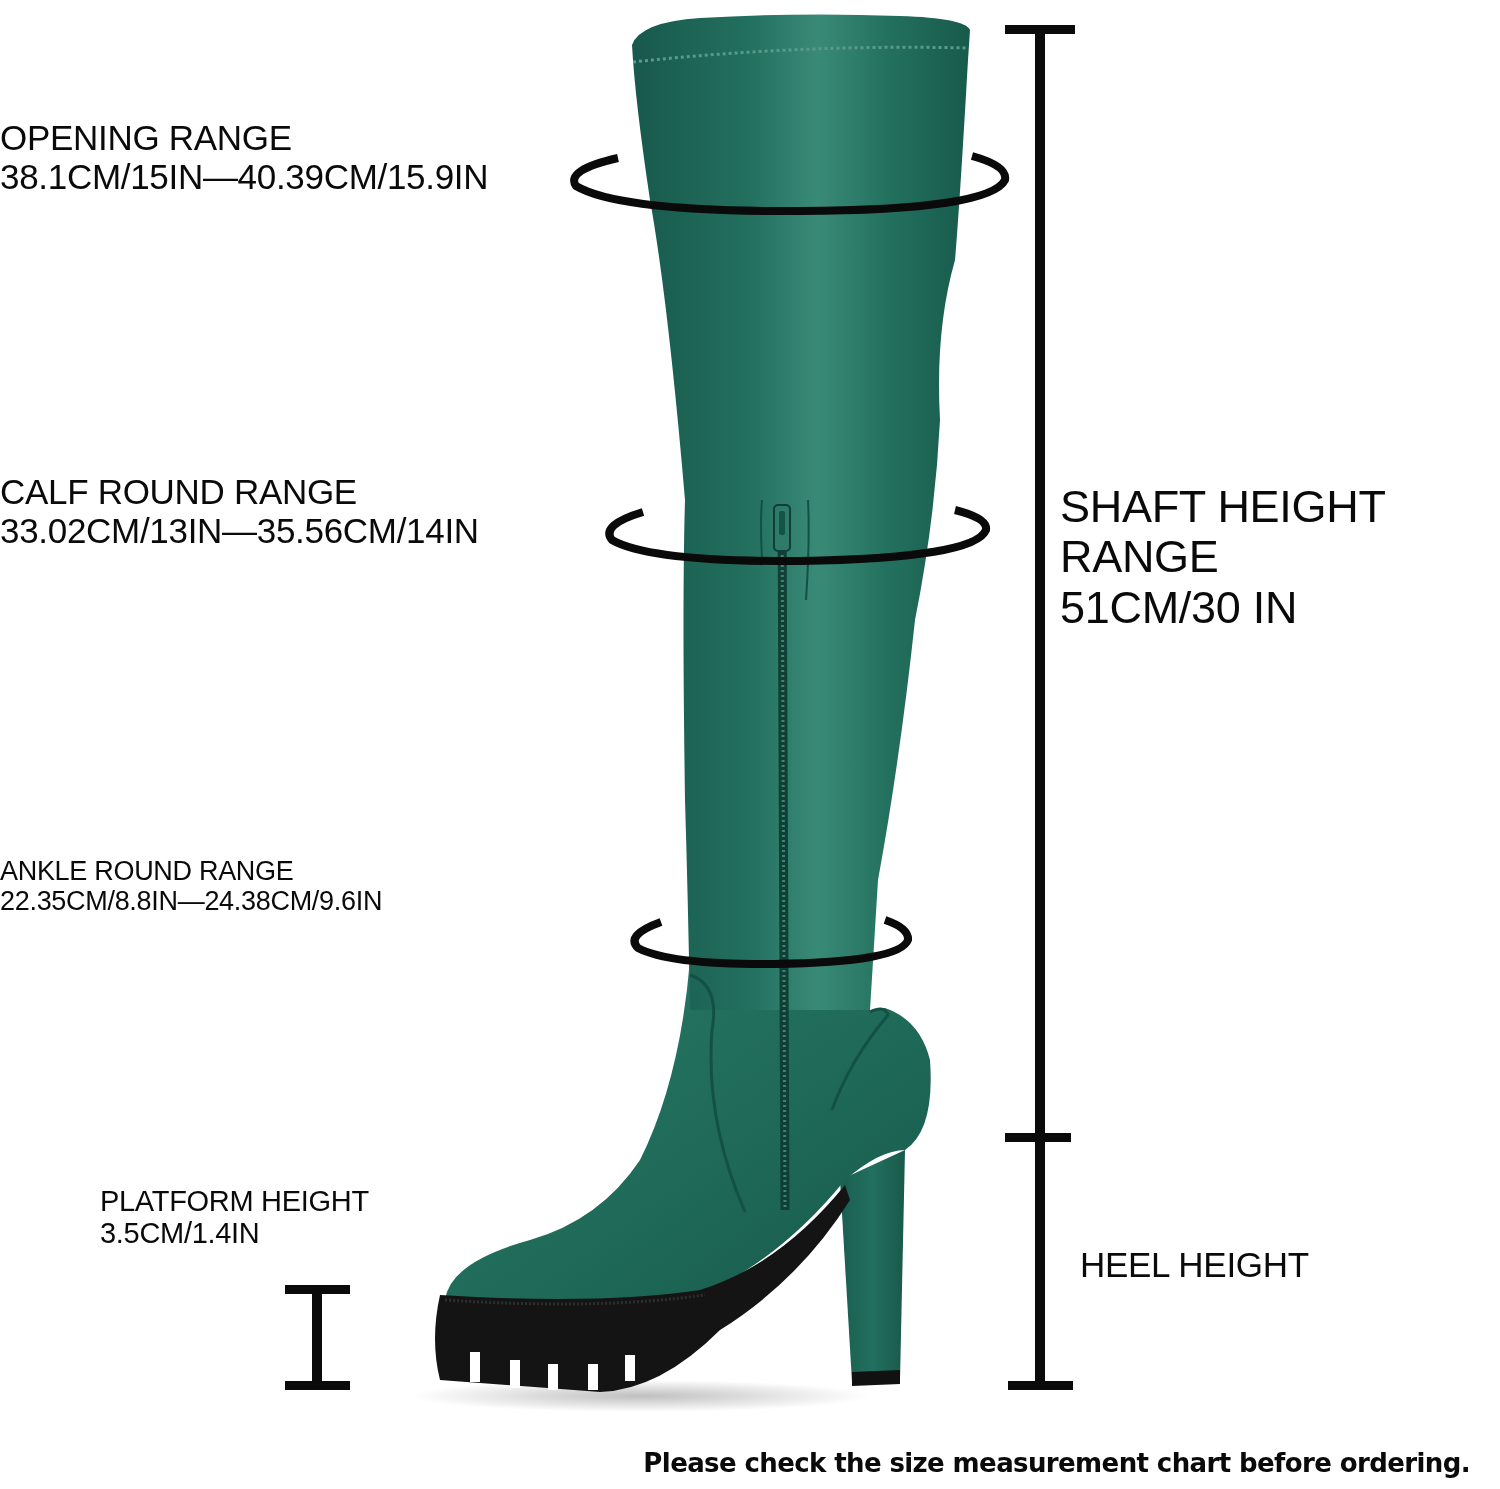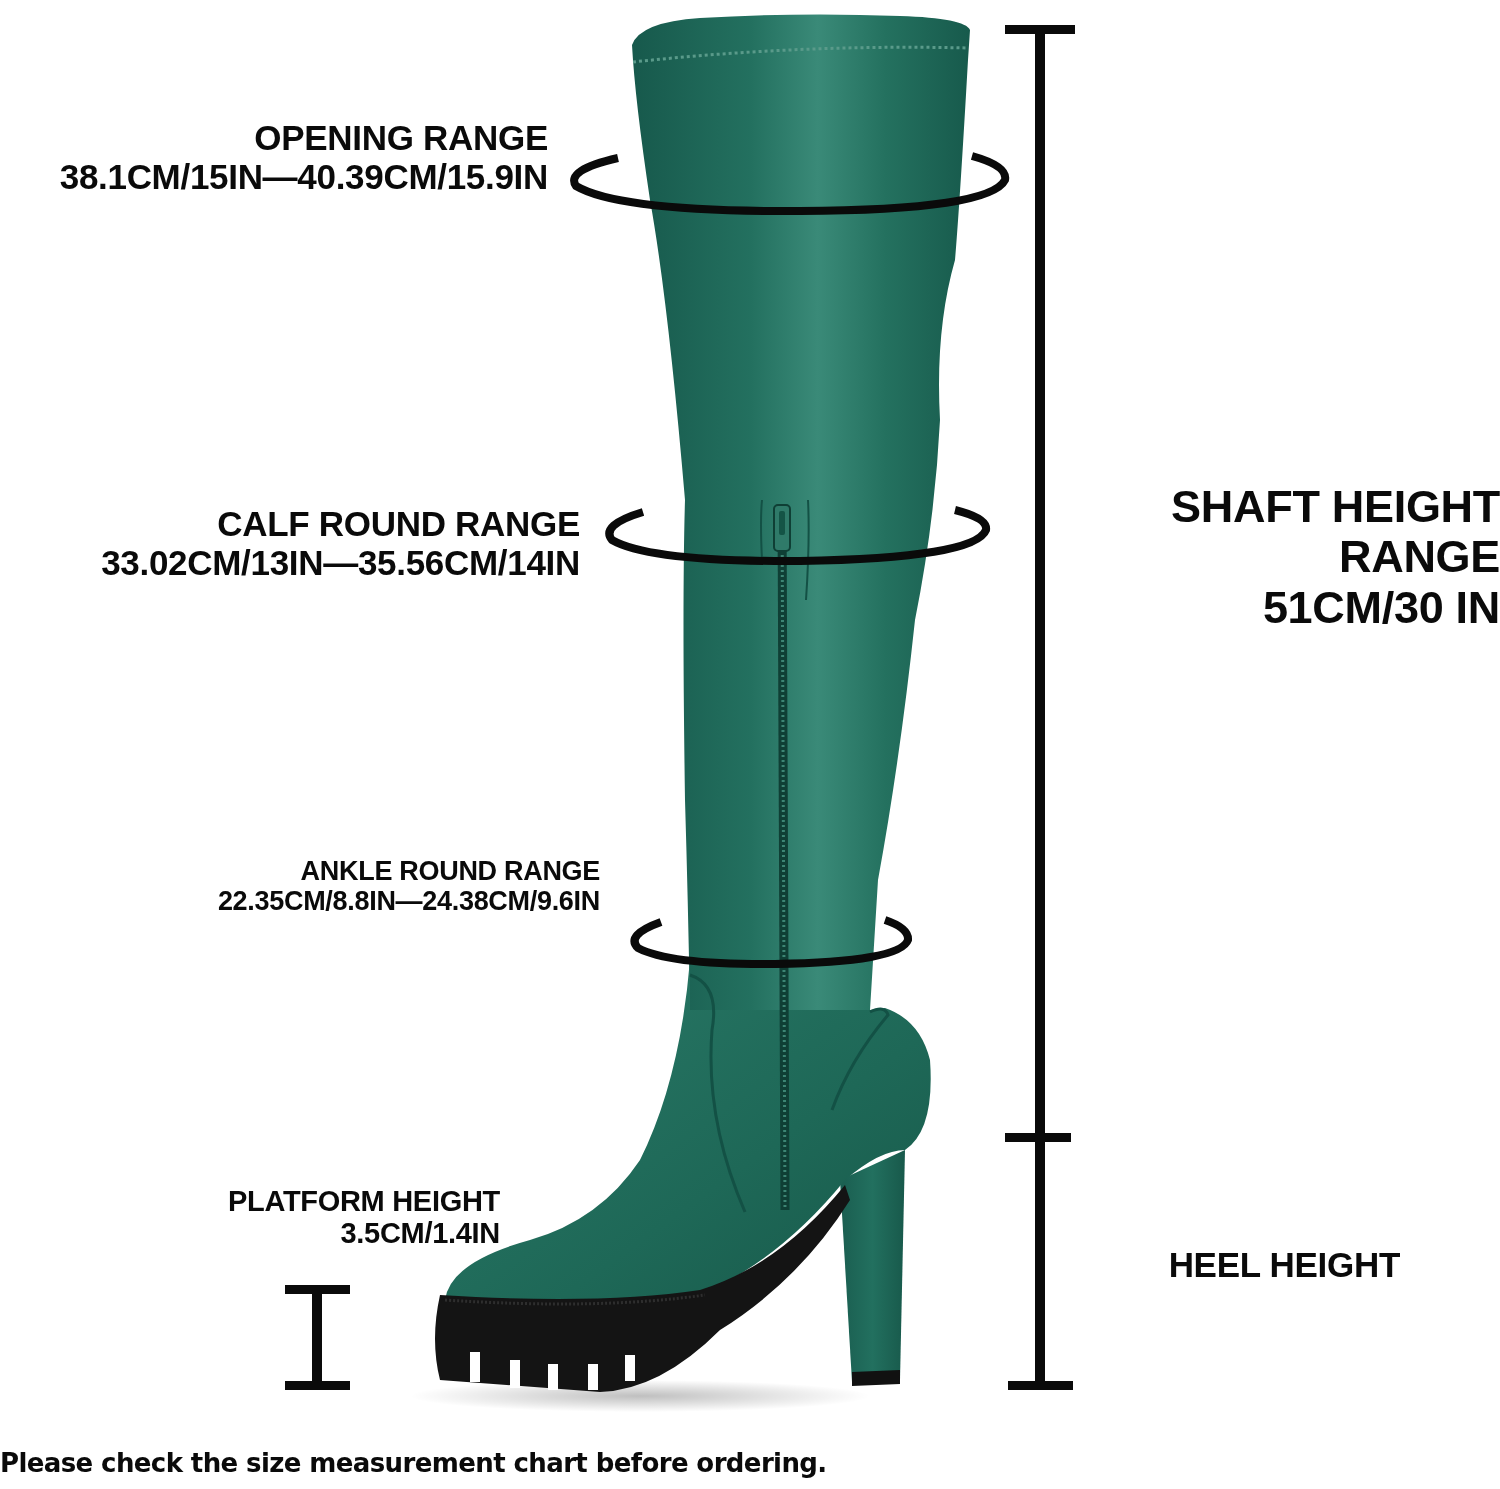--- a/index.html
+++ b/index.html
@@ -1,26 +1,26 @@
 <!DOCTYPE html>
 <html><head>
   <meta charset="utf-8">
   <style>
     html, body { margin: 0; padding: 0; background: #ffffff; }
     body { width: 1500px; height: 1489px; position: relative; overflow: hidden;
            font-family: "Liberation Sans", "DejaVu Sans", sans-serif; color: #0a0a0a; }
-    .label { position: absolute; text-align: right; font-weight: 700; line-height: 1.12; letter-spacing: -0.3px; }
+    .label { position: absolute; text-align: left; font-weight: 400; line-height: 1.12; letter-spacing: -0.3px; }
     .label .t { display: block; }
     #lbl-opening { left: 0; top: 118px; width: 548px; font-size: 35px; }
-    #lbl-calf { left: 0; top: 472px; width: 580px; font-size: 35px; margin-top: 32px; }
+    #lbl-calf { left: 0; top: 472px; width: 580px; font-size: 35px; }
     #lbl-ankle { left: 0; top: 856px; width: 600px; font-size: 27px; }
     #lbl-shaft { left: 1060px; top: 482px; width: 440px; font-size: 45px; }
     #lbl-heel { left: 1080px; top: 1225px; width: 320px; font-size: 35px; margin-top: 20px; }
     #lbl-platform { left: 100px; top: 1185px; width: 400px; font-size: 29px; }
-    #footer-note { position: absolute; left: 0; top: 1448px; width: 1470px; text-align: left;
+    #footer-note { position: absolute; left: 0; top: 1448px; width: 1470px; text-align: right;
                    font-size: 26px; font-weight: 700; font-family: "DejaVu Sans", sans-serif; letter-spacing: -0.6px; }
     svg#art { position: absolute; left: 0; top: 0; }
   </style>
 </head>
 <body>
 
 <svg id="art" width="1500" height="1489" viewBox="0 0 1500 1489">
   <defs>
     <linearGradient id="g-shaft" x1="0" y1="0" x2="1" y2="0">
       <stop offset="0" stop-color="#17594c"></stop>

